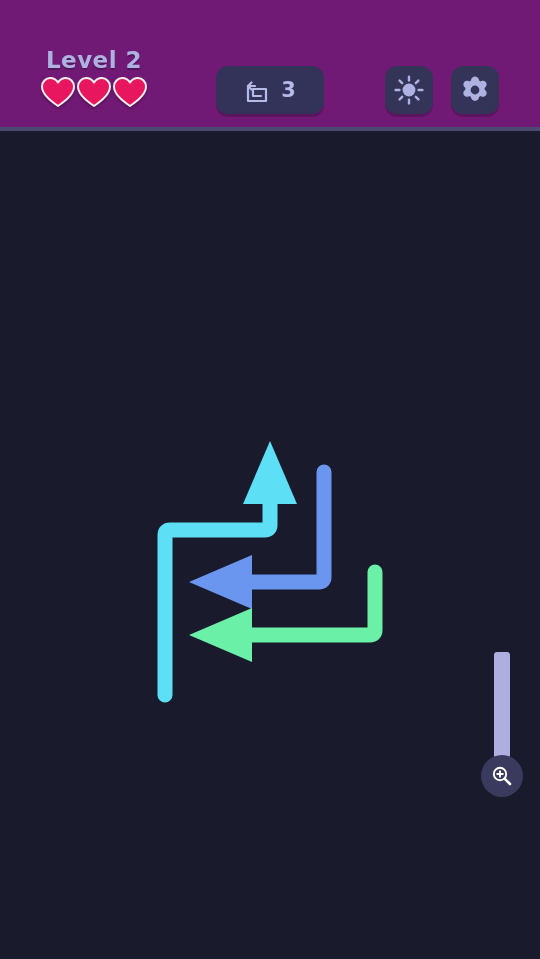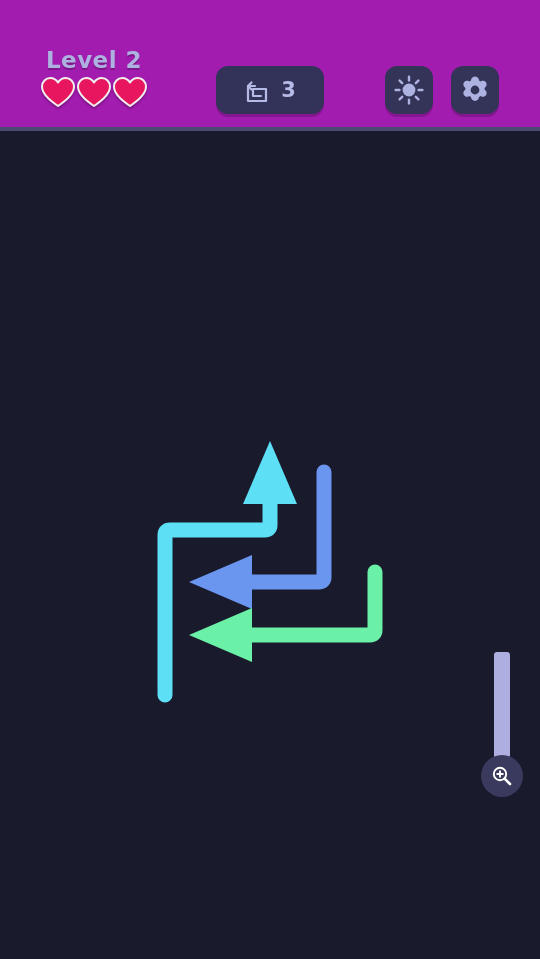--- a/index.html
+++ b/index.html
@@ -13,21 +13,21 @@
   #app {
     position:relative;
     width:540px; height:959px;
     background:#191a2b;
   }
 
   
   #header {
     position:absolute; left:0; top:0;
     width:540px; height:131px;
-    background:#a21caf;
+    background:#701a75;
     border-bottom:4px solid #4a4a72;
   }
   #header-inner {
     position:relative; width:100%; height:100%;
   }
 
   
   #level-block {
     position:absolute; left:24px; top:46px;
     width:140px;

